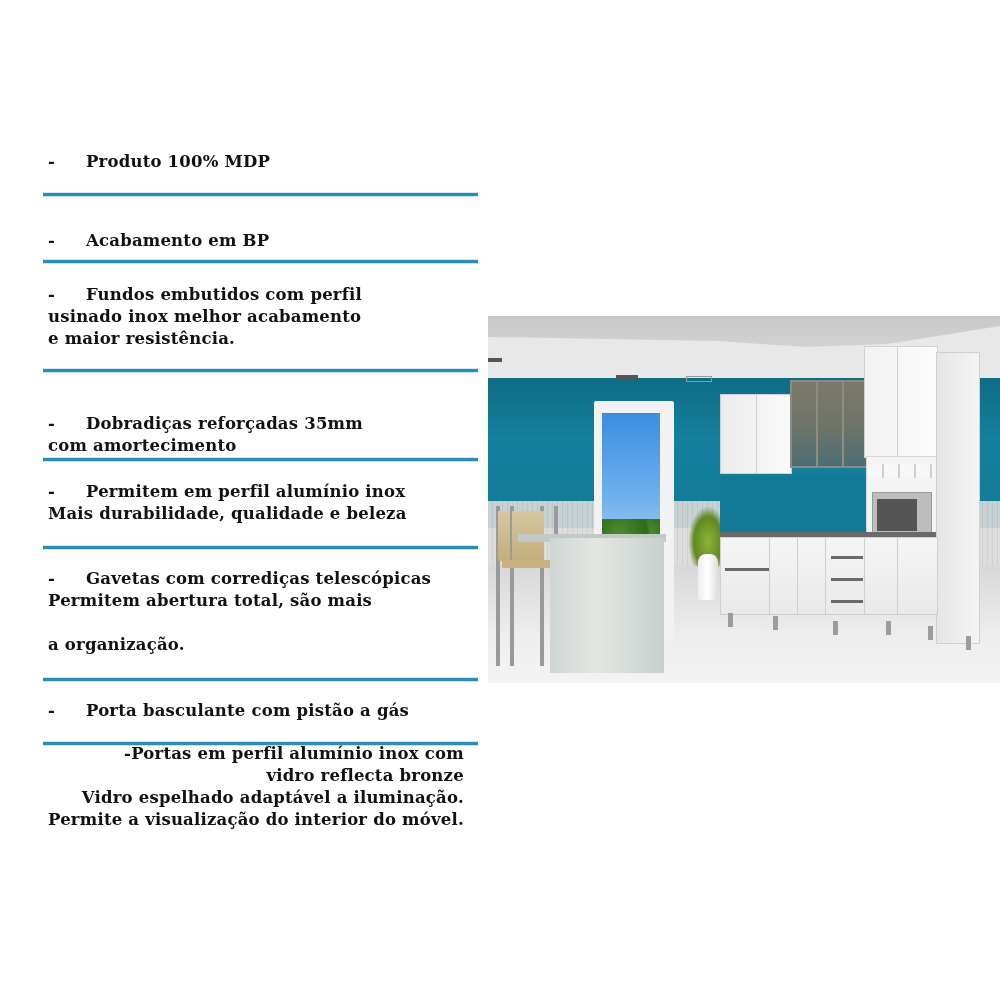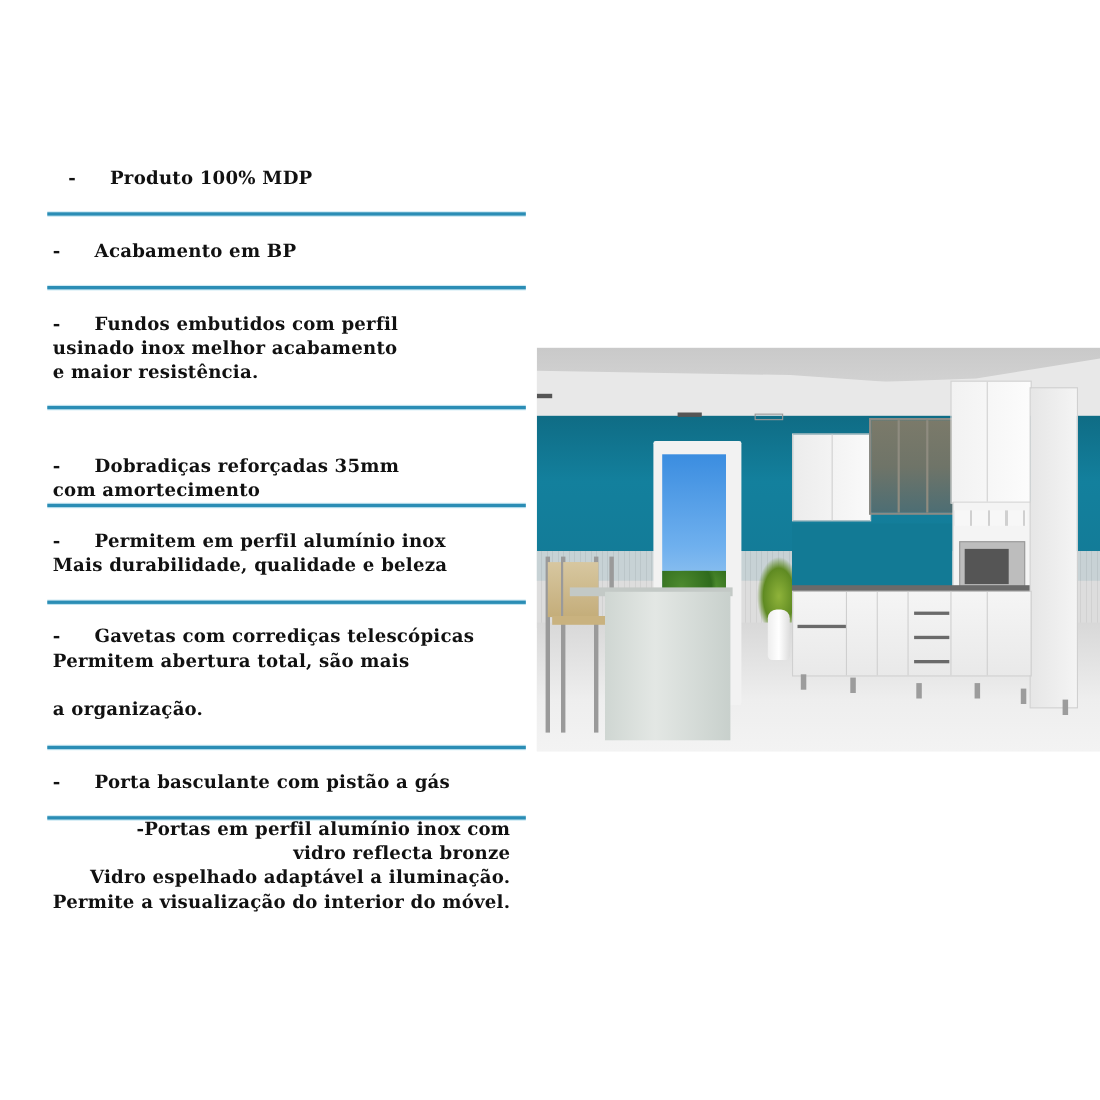--- a/index.html
+++ b/index.html
@@ -40,24 +40,24 @@
   .backsplash-wall { position: absolute; left: 232px; top: 160px; width: 146px; height: 60px; background: #127a95; }
   .base-cab { position: absolute; left: 232px; top: 221px; width: 216px; height: 76px; background: linear-gradient(180deg, #f5f5f5, #e9e9e9); border: 1px solid #d0d0d0; }
   .base-cab .seam { position: absolute; top: 0; width: 1px; height: 100%; background: #cfcfcf; }
   .base-cab .handle { position: absolute; height: 3px; background: #6a6a6a; }
   .worktop { position: absolute; left: 232px; top: 216px; width: 216px; height: 6px; background: #6a6a6a; }
   .leg { position: absolute; width: 5px; height: 14px; background: #9c9c9c; }
 </style>
 </head>
 <body>
 
-<div class="feat" style="top:151px;margin-left:14px;"><span class="dash">-</span><span>Produto 100% MDP</span></div>
+<div class="feat" style="top:151px;"><span class="dash">-</span><span>Produto 100% MDP</span></div>
 <div class="divider" style="top:193px;"></div>
 
-<div class="feat" style="top:218px;"><span class="dash">-</span><span>Acabamento em BP</span></div>
+<div class="feat" style="top:230px;"><span class="dash">-</span><span>Acabamento em BP</span></div>
 <div class="divider" style="top:260px;"></div>
 
 <div class="feat" style="top:284px;"><span class="dash">-</span><span>Fundos embutidos com perfil</span><br><span>usinado inox melhor acabamento</span><br><span>e maior resistência.</span></div>
 <div class="divider" style="top:369px;"></div>
 
 <div class="feat" style="top:413px;"><span class="dash">-</span><span>Dobradiças reforçadas 35mm</span><br><span>com amortecimento</span></div>
 <div class="divider" style="top:458px;"></div>
 
 <div class="feat" style="top:481px;"><span class="dash">-</span><span>Permitem em perfil alumínio inox</span><br><span>Mais durabilidade, qualidade e beleza</span></div>
 <div class="divider" style="top:546px;"></div>

